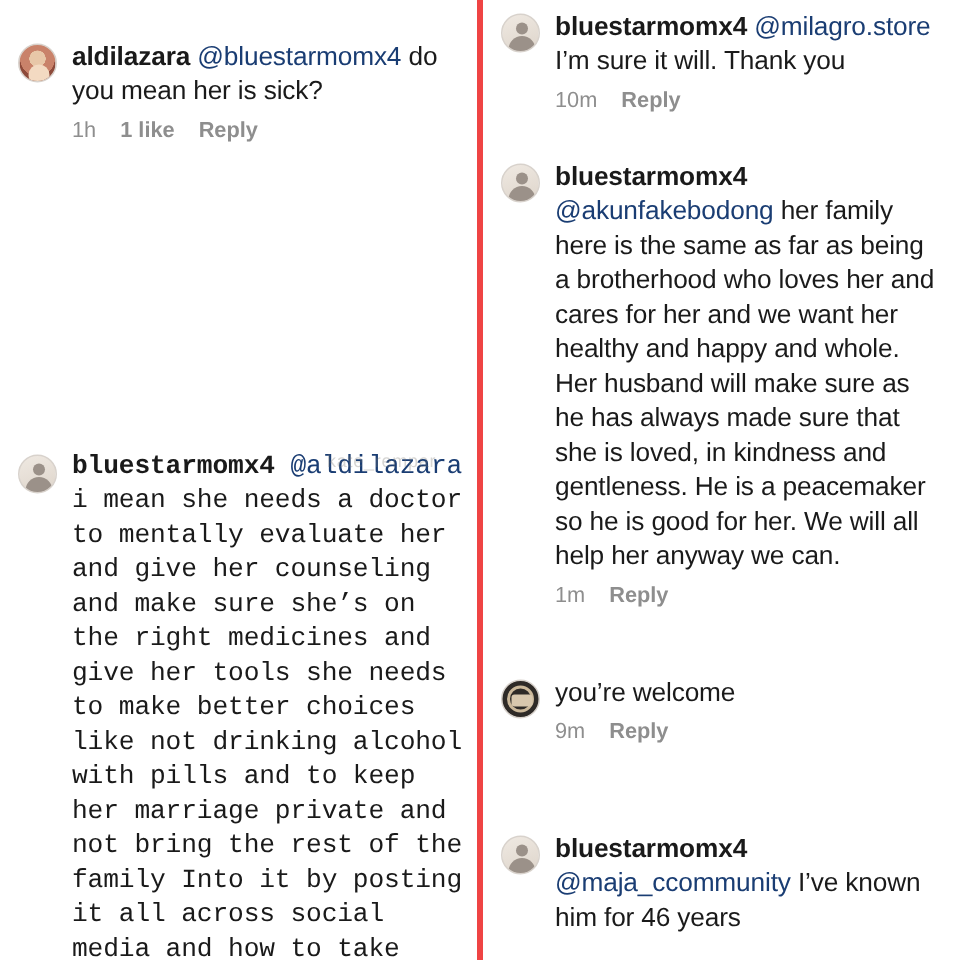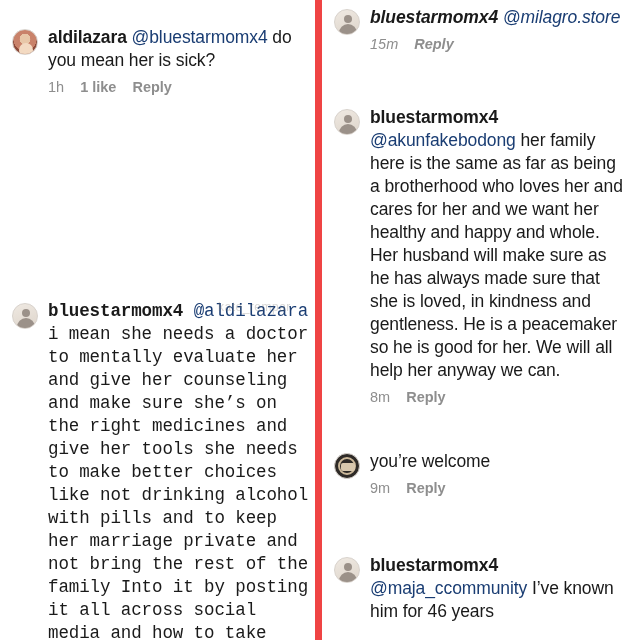--- a/index.html
+++ b/index.html
@@ -15,21 +15,21 @@
     width: 640px; height: 640px;
     background: #ffffff;
     display: flex;
   }
   .column {
     position: relative;
     height: 640px;
   }
   .col-left {
     width: 322px;
-    border-right: 7px solid #ef4444;
+    border-right: 4px solid #ef4444;
   }
   .col-right {
     width: 318px;
   }
   .comment {
     position: absolute;
     display: flex;
     gap: 10px;
   }
   .avatar {
@@ -131,21 +131,21 @@
     letter-spacing: 0.5px;
     white-space: nowrap;
     pointer-events: none;
   }
 
   
   #c-aldilazara { left: 12px; top: 26px; width: 300px; }
   #c-bsm-long   { left: 12px; top: 300px; width: 300px; font-family: Liberation Mono, monospace; }
 
   
-  #c-bsm-sure    { left: 12px; top: 6px;   width: 296px; font-style: italic; }
+  #c-bsm-sure    { left: 12px; top: 6px;   width: 296px; }
   #c-bsm-family  { left: 12px; top: 106px; width: 296px; }
   #c-milagro     { left: 12px; top: 450px; width: 296px; }
   #c-bsm-known   { left: 12px; top: 554px; width: 296px; }
 </style>
 </head>
 <body>
 
 <div id="screen">
 
   <div class="column col-left">
@@ -171,34 +171,35 @@
 
     <div class="watermark">kate_rempar</div>
   </div>
 
   <div class="column col-right">
 
     <div class="comment" id="c-bsm-sure">
       <div class="avatar av-bsm"></div>
       <div class="body">
         <p class="ctext"><span class="uname">bluestarmomx4</span> <span class="mention">@milagro.store</span></p>
-        <div class="meta">
-          <span class="mplain">15m</span>
+        <p class="ctext">I’m sure it will. Thank you</p>
+        <div class="meta">
+          <span class="mplain">10m</span>
           <span class="mlink">Reply</span>
         </div>
       </div>
     </div>
 
     <div class="comment" id="c-bsm-family">
       <div class="avatar av-bsm"></div>
       <div class="body">
         <p class="ctext"><span class="uname">bluestarmomx4</span></p>
         <p class="ctext"><span class="mention">@akunfakebodong</span><span> her family here is the same as far as being a brotherhood who loves her and cares for her and we want her healthy and happy and whole.  Her husband will make sure as he has always made sure that she is loved, in kindness and gentleness. He is a peacemaker so he is good for her. We will all help her anyway we can.</span></p>
         <div class="meta">
-          <span class="mplain">8m</span>
+          <span class="mplain">1m</span>
           <span class="mlink">Reply</span>
         </div>
       </div>
     </div>
 
     <div class="comment" id="c-milagro">
       <div class="avatar av-milagro"></div>
       <div class="body">
         <p class="ctext">you’re welcome</p>
         <div class="meta">

